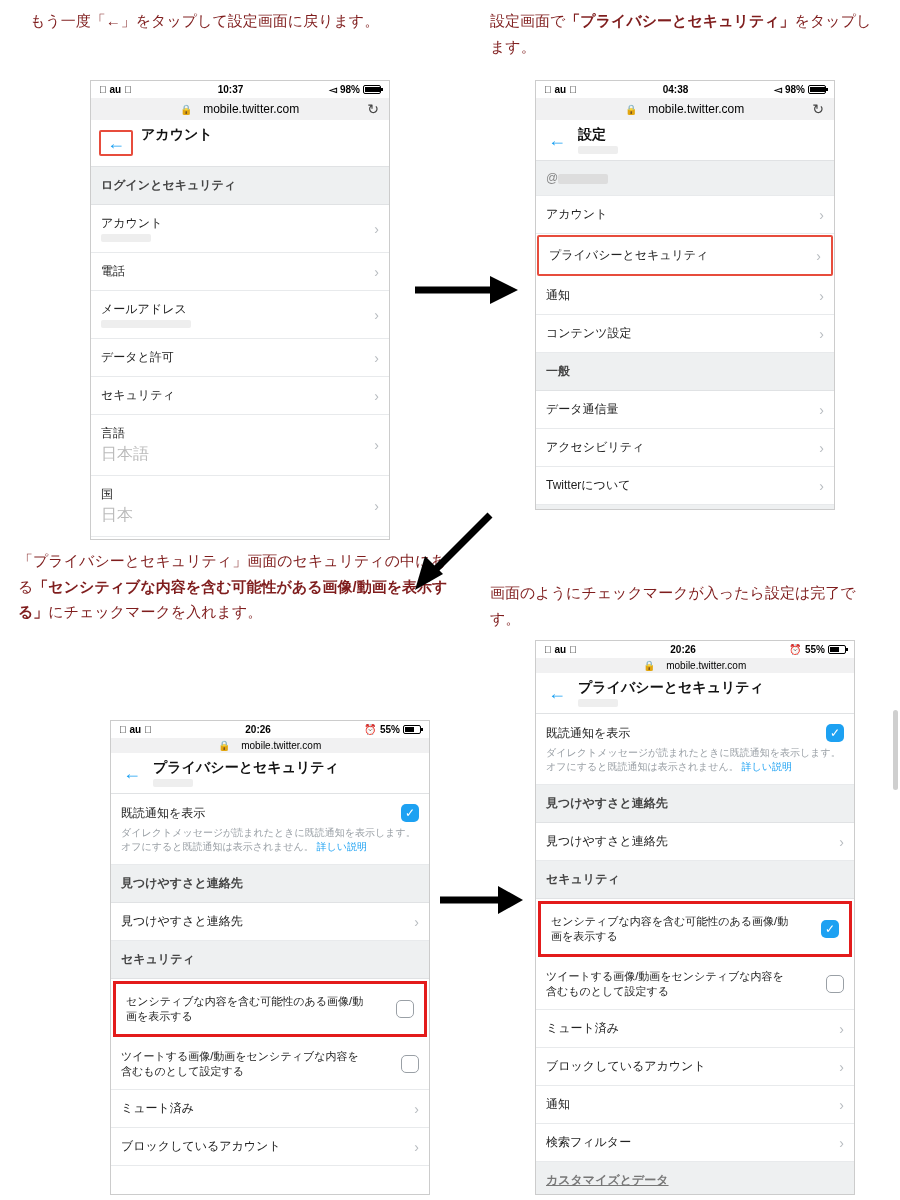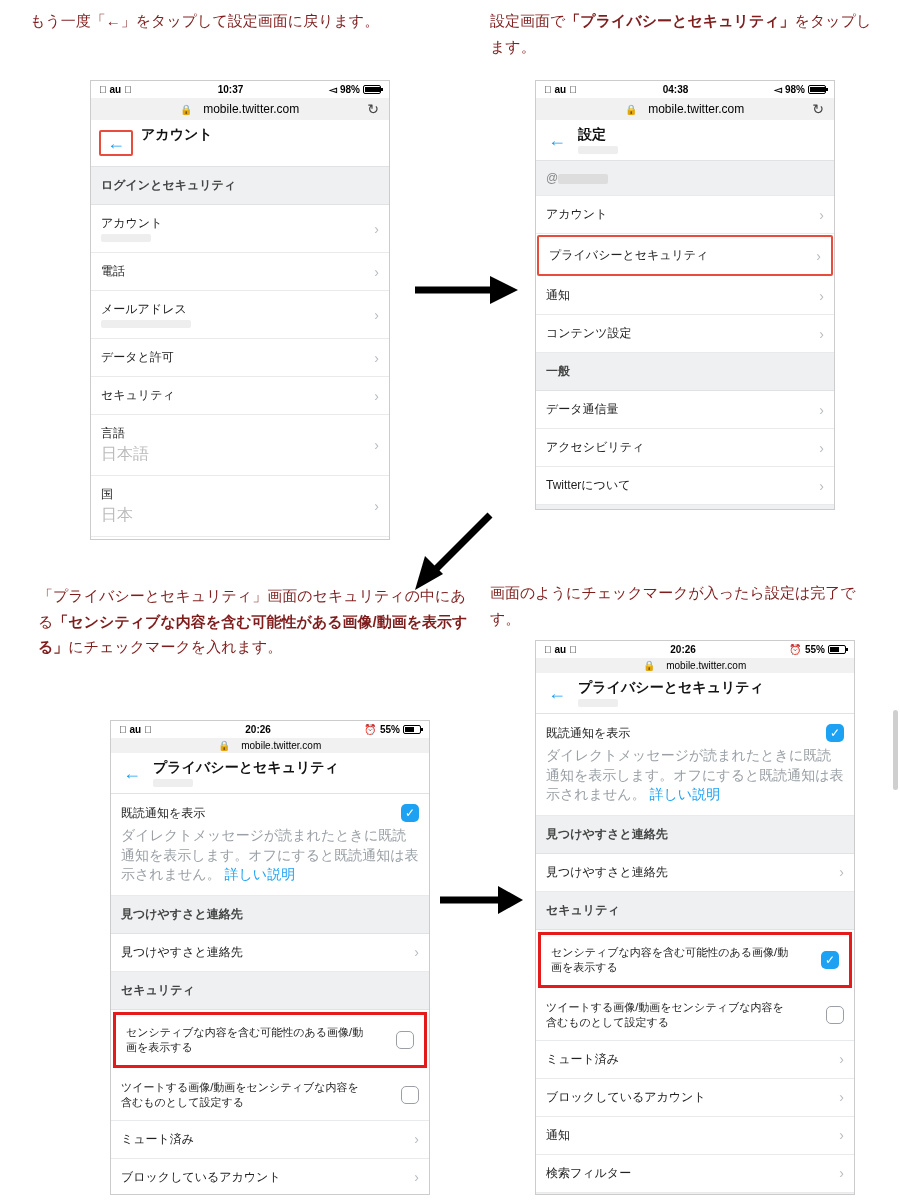--- a/index.html
+++ b/index.html
@@ -63,21 +63,21 @@
     padding:10px 10px; border-bottom:1px solid #e0e2e4;
   }
   .row {
     background:#fff; padding:10px 10px; border-bottom:1px solid #e8eaec;
     display:flex; align-items:center; justify-content:space-between;
   }
   .row .lbl { font-size:12px; color:#222; }
   .row .sub { font-size:16px; color:#bbb; }
   .row-col { display:flex; flex-direction:column; gap:2px; }
   .chev { color:#b8bcc0; font-size:14px; }
-  .desc { font-size:14px; color:#9aa0a6; line-height:1.4; }
+  .desc { font-size:10px; color:#9aa0a6; line-height:1.4; }
   .desc a { color:#1da1f2; text-decoration:none; }
   .checkbox-off {
     width:18px; height:18px; border:1.5px solid #9aa0a6; border-radius:5px;
     display:inline-block;
   }
   .checkbox-on {
     width:18px; height:18px; border-radius:5px; background:#1da1f2;
     display:inline-flex; align-items:center; justify-content:center; color:#fff; font-size:12px;
   }
 
@@ -93,21 +93,21 @@
 </style>
 </head>
 <body>
 
 <div class="caption" style="left:30px; top:8px; width:400px;">
   <span>もう一度「←」をタップして設定画面に戻ります。</span>
 </div>
 <div class="caption" style="left:490px; top:8px; width:390px;">
   <span>設定画面で</span><strong>「プライバシーとセキュリティ」</strong><span>をタップします。</span>
 </div>
-<div class="caption" style="left:18px; top:583px; width:430px;margin-left:20px;">
+<div class="caption" style="left:18px; top:548px; width:430px;">
   <span>「プライバシーとセキュリティ」画面のセキュリティの中にある</span><strong>「センシティブな内容を含む可能性がある画像/動画を表示する」</strong><span>にチェックマークを入れます。</span>
 </div>
 <div class="caption" style="left:490px; top:580px; width:390px;">
   <span>画面のようにチェックマークが入ったら設定は完了です。</span>
 </div>
 
 <div class="phone" style="left:90px; top:80px; width:300px; height:460px;">
   <div class="statusbar">
     <div class="sb-left">
       <span>􀙇</span>

